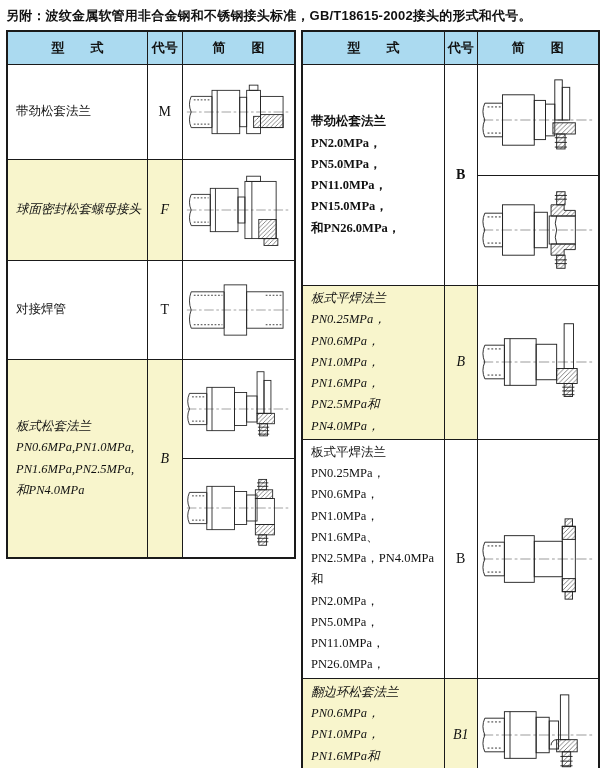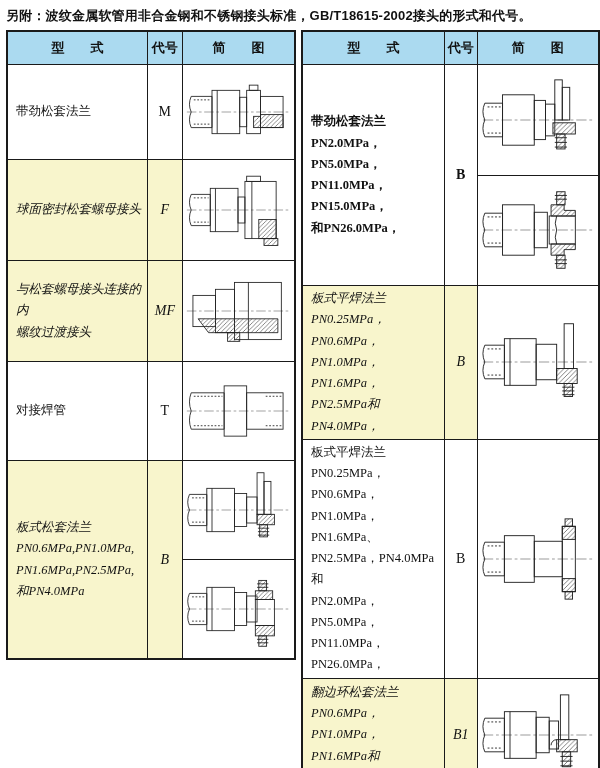--- a/index.html
+++ b/index.html
@@ -117,45 +117,20 @@
                   <rect x="68" y="12" width="36" height="66" fill="none" stroke="#222" stroke-width="1"></rect>
                   <rect x="70" y="6" width="16" height="6" fill="none" stroke="#222" stroke-width="1"></rect>
                   <line x1="76" y1="12" x2="76" y2="78" stroke="#222" stroke-width="1"></line>
                   <rect x="84" y="56" width="20" height="22" fill="url(#hx1)" stroke="#222" stroke-width="1"></rect>
                   <rect x="90" y="78" width="16" height="8" fill="url(#hx1)" stroke="#222" stroke-width="1"></rect>
                 </svg>
               </div>
             </div>
           </td>
         </tr>
-        <tr style="height: 100px;">
-          <td class="t-type hl">与松套螺母接头连接的内
-螺纹过渡接头</td>
-          <td class="t-code hl">MF</td>
-          <td class="t-diag">
-            <div class="dstack" style="height: 100px;">
-              <div class="dcell">
-                <svg viewBox="0 0 120 90" width="104" height="88" preserveAspectRatio="xMidYMid meet">
-                  <defs>
-                    <pattern id="hx3" patternUnits="userSpaceOnUse" width="5" height="5">
-                      <path d="M0,5L5,0 M-1,1L1,-1 M4,6L6,4" stroke="#555" stroke-width="0.8" fill="none"></path>
-                    </pattern>
-                  </defs>
-                  <line x1="1" y1="45" x2="119" y2="45" stroke="#666" stroke-width="0.7" stroke-dasharray="11 3 3 3"></line>
-                  <rect x="8" y="27" width="26" height="36" fill="none" stroke="#222" stroke-width="1"></rect>
-                  <rect x="34" y="20" width="22" height="50" fill="none" stroke="#222" stroke-width="1"></rect>
-                  <rect x="56" y="12" width="54" height="66" fill="none" stroke="#222" stroke-width="1"></rect>
-                  <line x1="72" y1="12" x2="72" y2="78" stroke="#222" stroke-width="1"></line>
-                  <polygon points="14,54 106,54 106,70 26,70" fill="url(#hx3)" stroke="#222" stroke-width="1"></polygon>
-                  <rect x="48" y="70" width="14" height="10" fill="url(#hx3)" stroke="#222" stroke-width="1"></rect>
-                </svg>
-              </div>
-            </div>
-          </td>
-        </tr>
         <tr style="height: 98px; margin-left: 33px;">
           <td class="t-type">对接焊管</td>
           <td class="t-code">T</td>
           <td class="t-diag">
             <div class="dstack" style="height: 98px;">
               <div class="dcell">
                 <svg viewBox="0 0 120 90" width="104" height="88" preserveAspectRatio="xMidYMid meet">
                   <defs>
                     <pattern id="hx4" patternUnits="userSpaceOnUse" width="5" height="5">
                       <path d="M0,5L5,0 M-1,1L1,-1 M4,6L6,4" stroke="#555" stroke-width="0.8" fill="none"></path>

